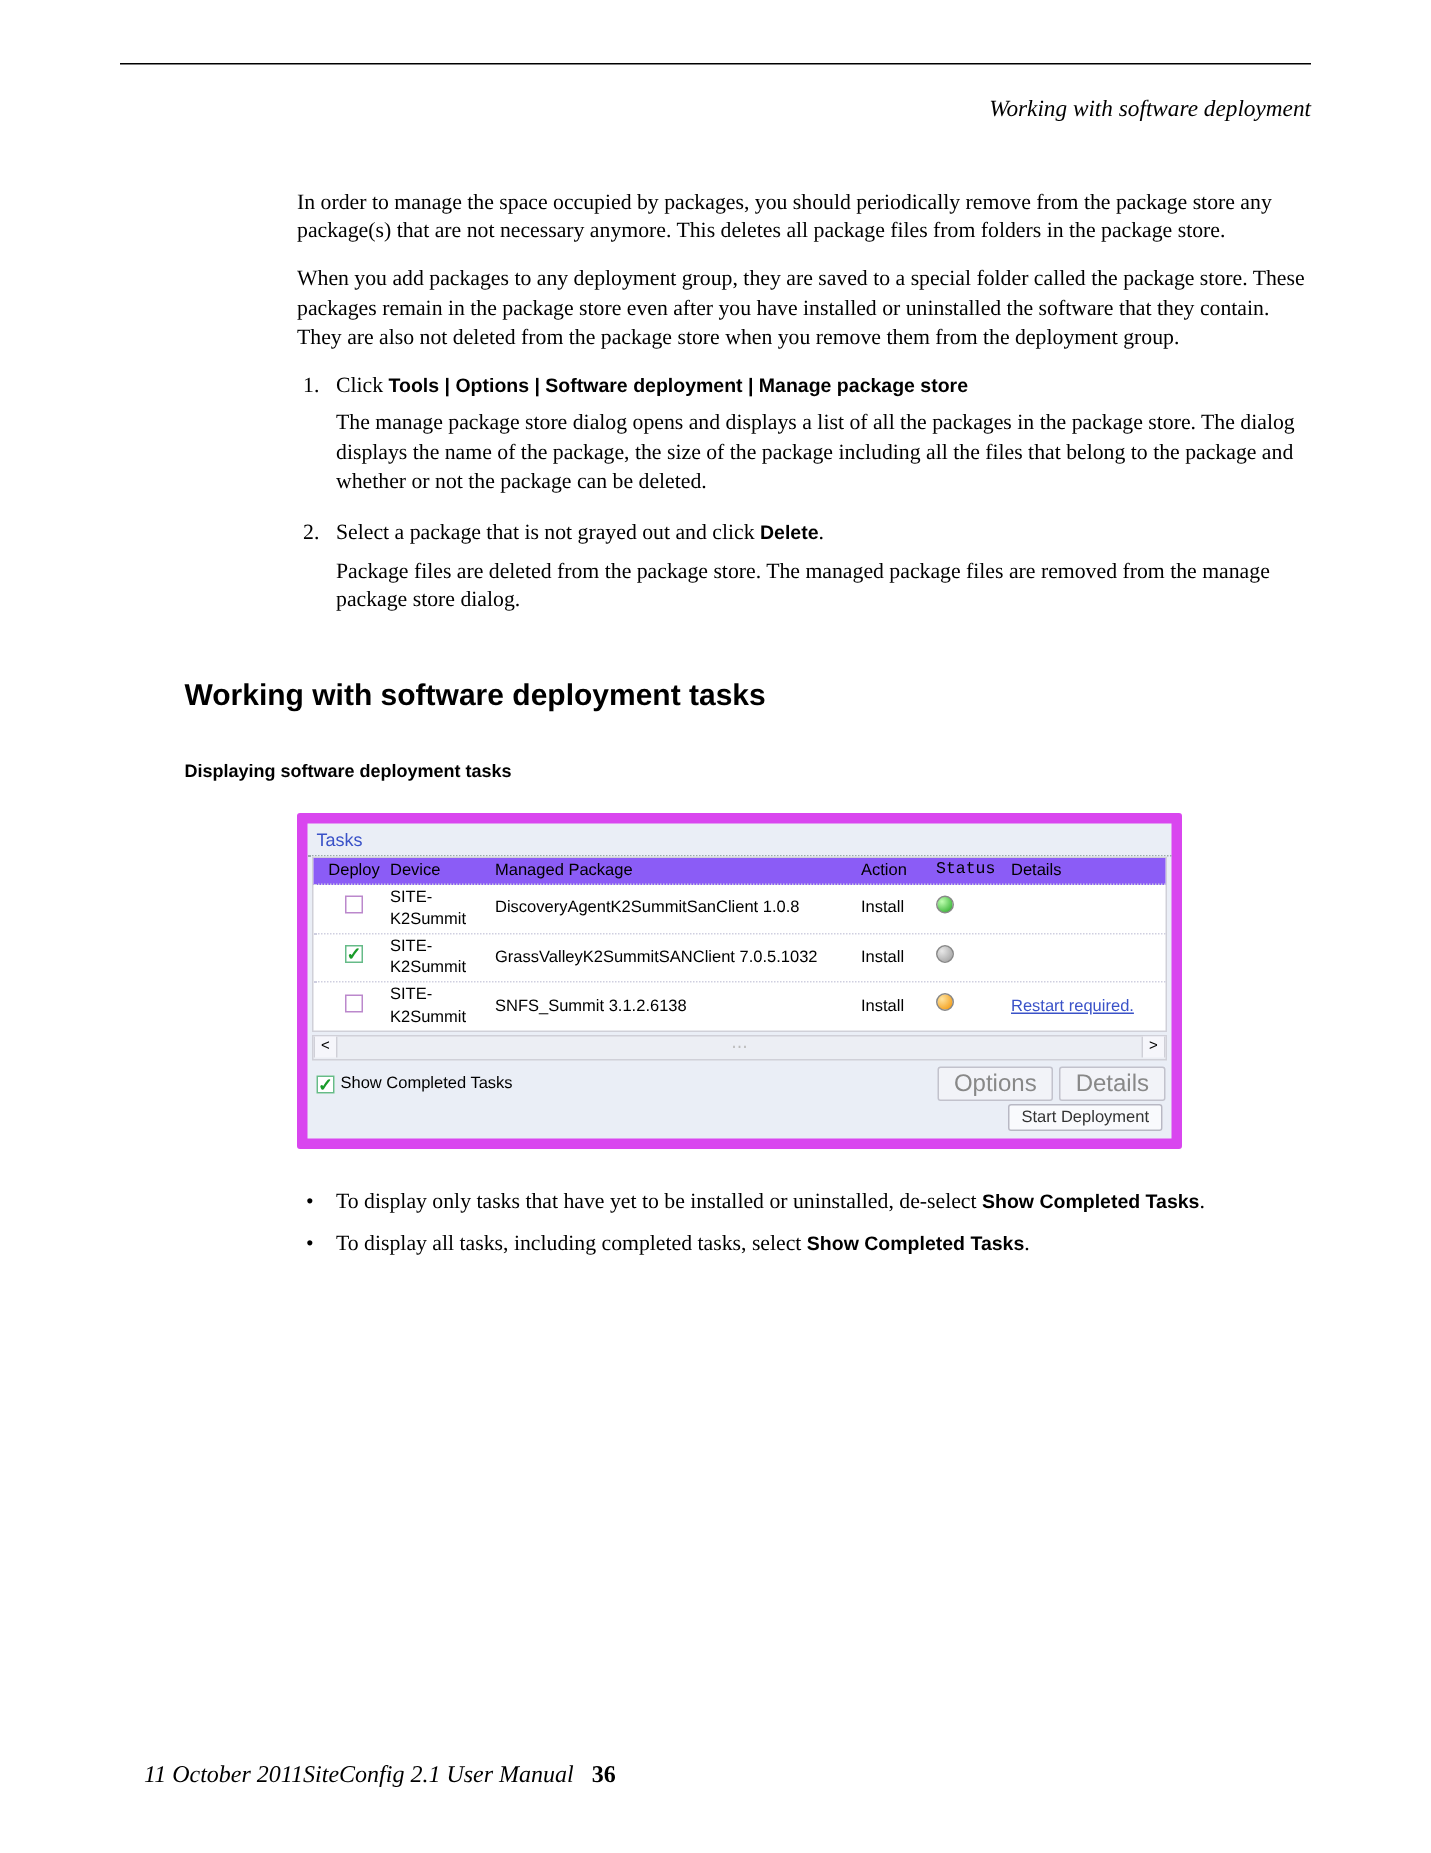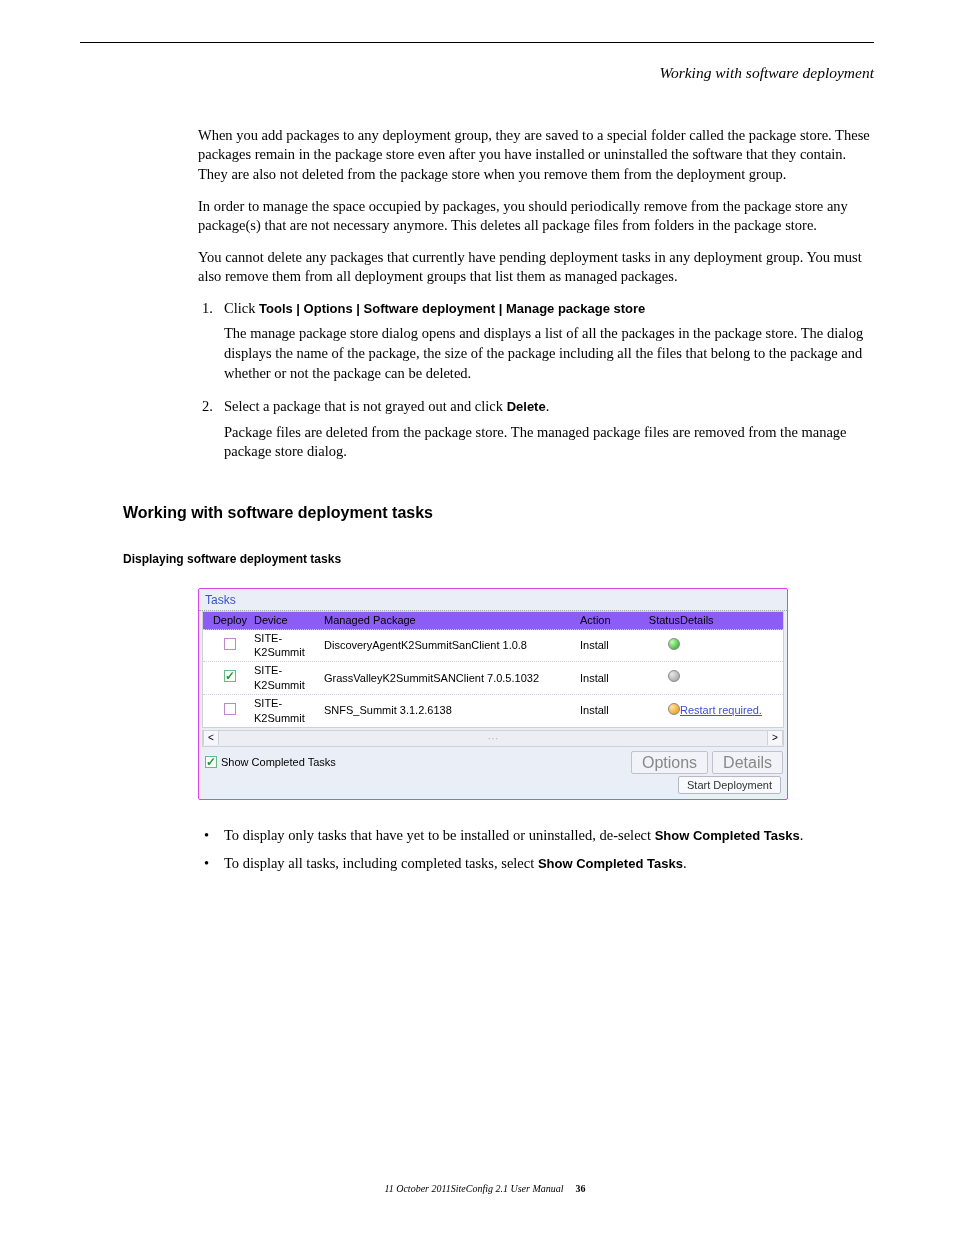--- a/index.html
+++ b/index.html
@@ -32,42 +32,42 @@
   }
   .para { margin-bottom: 12px; }
   .numlist { list-style: none; padding-left: 20px; margin-top: 6px; }
   .numlist > li { position: relative; padding-left: 6px; margin-bottom: 14px; }
   .numlist .marker { position: absolute; left: -16px; }
   .numlist .sub { margin-top: 6px; }
   .menu-bold { font-family: Arial, Helvetica, sans-serif; font-weight: bold; font-size: 13px; }
   .h2 {
     font-family: Arial, Helvetica, sans-serif;
     font-weight: bold;
-    font-size: 16px;
+    font-size: 20px;
     margin-top: 40px;
     margin-bottom: 28px;
     margin-left: 43px;
   }
   .h3 {
     font-family: Arial, Helvetica, sans-serif;
     font-weight: bold;
     font-size: 12px;
     margin-bottom: 10px;
     margin-left: 43px;
   }
   .bullets { list-style: none; padding-left: 20px; margin-top: 6px; }
   .bullets > li { position: relative; padding-left: 6px; margin-bottom: 8px; }
   .bullets .bullet { position: absolute; left: -14px; }
   .strong-sans { font-family: Arial, Helvetica, sans-serif; font-weight: bold; font-size: 13px; }
 
   
   .tasks-panel {
     margin: 20px 0 26px 0;
     background: #eaeef6;
-    border: 1px solid #d946ef;
+    border: 7px solid #d946ef;
     border-radius: 2px;
     width: 590px;
     font-family: Tahoma, Arial, sans-serif;
     font-size: 11px;
   }
   .tasks-title {
     color: #3a52c8;
     padding: 3px 6px 2px 6px;
     font-size: 12px;
     border-bottom: 1px dotted #9aa;
@@ -81,21 +81,21 @@
     display: flex;
     align-items: center;
     border-bottom: 1px dotted #cfcfe0;
     padding: 1px 3px;
   }
   .grid-header { background: #8b5cf6; font-size: 11px; }
   .col-deploy { width: 48px; text-align: center; }
   .col-device { width: 70px; }
   .col-pkg { flex: 1; }
   .col-action { width: 50px; }
-  .col-status { width: 50px; text-align: right; }
+  .col-status { width: 50px; text-align: left; font-family: Liberation Mono, monospace; }
   .col-details { width: 100px; }
   .chk {
     display: inline-block; width: 12px; height: 12px;
     border: 1px solid #6b8; background: #fff;
     position: relative;
   }
   .chk.empty { border-color: #b8c; }
   .chk.checked::after {
     content: "✓"; position: absolute; top: -3px; left: 0;
     color: #1a9c2a; font-size: 12px; font-weight: bold;
@@ -121,39 +121,38 @@
     border-radius:2px;
   }
   .start-row { text-align:right; padding: 0 6px 6px 0;}
   .start-btn {
     background:#f9fafd; border:1px solid #b8b8c4; color:#333;
     padding:2px 8px; font-size:11px; border-radius:2px;margin-left:48px;
   }
 
   .footer {
     position: absolute; bottom: 40px; left: 80px; right: 80px;
-    display:flex; justify-content:center;
-    font-size: 10px;
+    display:flex; justify-content:flex-start;
+    font-size: 16px;
     margin-left: 16px;
   }
   .footer .left { font-style: italic; }
   .footer .right { font-style: italic; }
   .footer .right .pn { font-weight: bold; font-style: normal; margin-left: 12px; }
 </style>
 </head>
 <body>
 
 <div class="page">
   <div class="rule"></div>
   <div class="header-right">Working with software deployment</div>
 
   <div class="body-col">
+    <p class="para">In order to manage the space occupied by packages, you should periodically remove from the package store any package(s) that are not necessary anymore. This deletes all package files from folders in the package store.</p>
     <p class="para">When you add packages to any deployment group, they are saved to a special folder called the package store. These packages remain in the package store even after you have installed or uninstalled the software that they contain. They are also not deleted from the package store when you remove them from the deployment group.</p>
-    <p class="para">In order to manage the space occupied by packages, you should periodically remove from the package store any package(s) that are not necessary anymore. This deletes all package files from folders in the package store.</p>
-    <p class="para">You cannot delete any packages that currently have pending deployment tasks in any deployment group. You must also remove them from all deployment groups that list them as managed packages.</p>
 
     <ol class="numlist">
       <li>
         <span class="marker">1.</span>
         <span>Click </span><span class="menu-bold">Tools | Options | Software deployment | Manage package store</span>
         <div class="sub">The manage package store dialog opens and displays a list of all the packages in the package store. The dialog displays the name of the package, the size of the package including all the files that belong to the package and whether or not the package can be deleted.</div>
       </li>
       <li>
         <span class="marker">2.</span>
         <span>Select a package that is not grayed out and click </span><span class="menu-bold">Delete</span><span>.</span>

